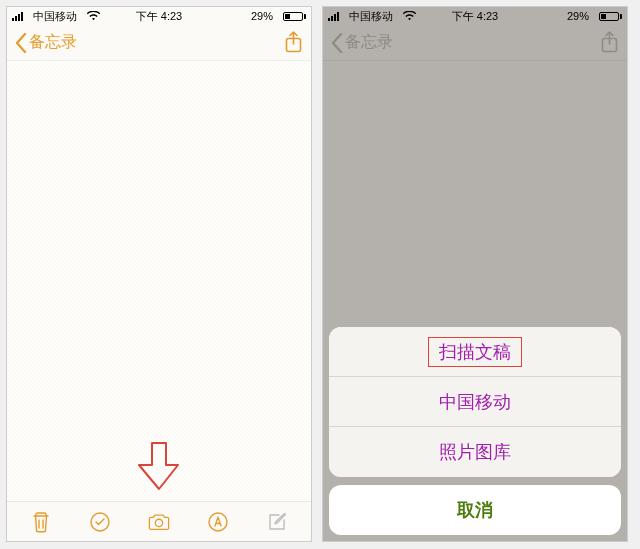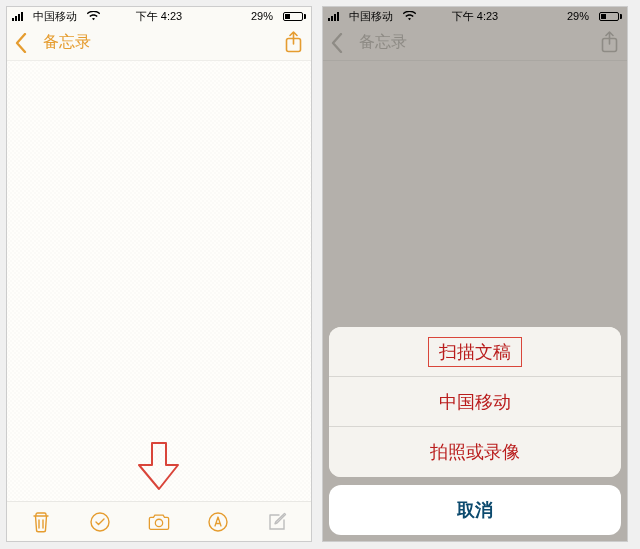--- a/index.html
+++ b/index.html
@@ -47,21 +47,21 @@
   .navbar {
     height: 36px;
     display:flex;
     align-items:center;
     justify-content:space-between;
     padding: 0 8px;
     background:#fbfaf6;
     border-bottom:1px solid rgba(0,0,0,0.05);
   }
   .phone.dimmed-bg .navbar { background:#B4B0AB; border-bottom:1px solid rgba(0,0,0,0.05);}
-  .nav-left { display:flex; align-items:center; gap:16px; color:#E59C2F; font-size:16px;}
+  .nav-left { display:flex; align-items:center; gap:2px; color:#E59C2F; font-size:16px;}
   .phone.dimmed-bg .nav-left { color:#8E8B85;}
   .nav-right { color:#E59C2F;}
   .phone.dimmed-bg .nav-right{ color:#8E8B85;}
   .chevron-left { font-size:20px; line-height:1;}
   .content {
     position:absolute;
     top:54px; bottom:40px; left:0; right:0;
     background:#fffefb;
     background-image:
       radial-gradient(rgba(0,0,0,0.015) 1px, transparent 1px),
@@ -97,21 +97,21 @@
   .sheet-group {
     background:#F3F1ED;
     border-radius:12px;
     overflow:hidden;
   }
   .sheet-item {
     height:50px;
     display:flex;
     align-items:center;
     justify-content:center;
-    color:#b91c1c;
+    color:#a21caf;
     font-size:18px;
     border-bottom:1px solid #d8d6d2;
     background:#F5F3EF;
     position:relative;
   }
   .sheet-item:last-child{ border-bottom:none;}
   .highlight-box {
     position:absolute;
     border:1.5px solid #D9453A;
     width:94px; height:30px;
@@ -120,21 +120,21 @@
     pointer-events:none;
   }
   .sheet-cancel {
     margin-top:8px;
     background:#fff;
     border-radius:12px;
     height:50px;
     display:flex;
     align-items:center;
     justify-content:center;
-    color:#0c4a6e;
+    color:#4d7c0f;
     font-size:18px;
     font-weight:600;
   }
   svg { display:block; }
 </style>
 </head>
 <body>
 
 <div class="phone">
   <div class="statusbar">
@@ -266,20 +266,20 @@
   <div class="sheet-wrap">
     <div class="sheet-group">
       <div class="sheet-item">
         <span>扫描文稿</span>
         <div class="highlight-box"></div>
       </div>
       <div class="sheet-item">
         <span>中国移动</span>
       </div>
       <div class="sheet-item">
-        <span>拍照或录像</span>
+        <span>照片图库</span>
       </div>
     </div>
     <div class="sheet-cancel">
       <span>取消</span>
     </div>
   </div>
 </div>
 
 </body></html>

